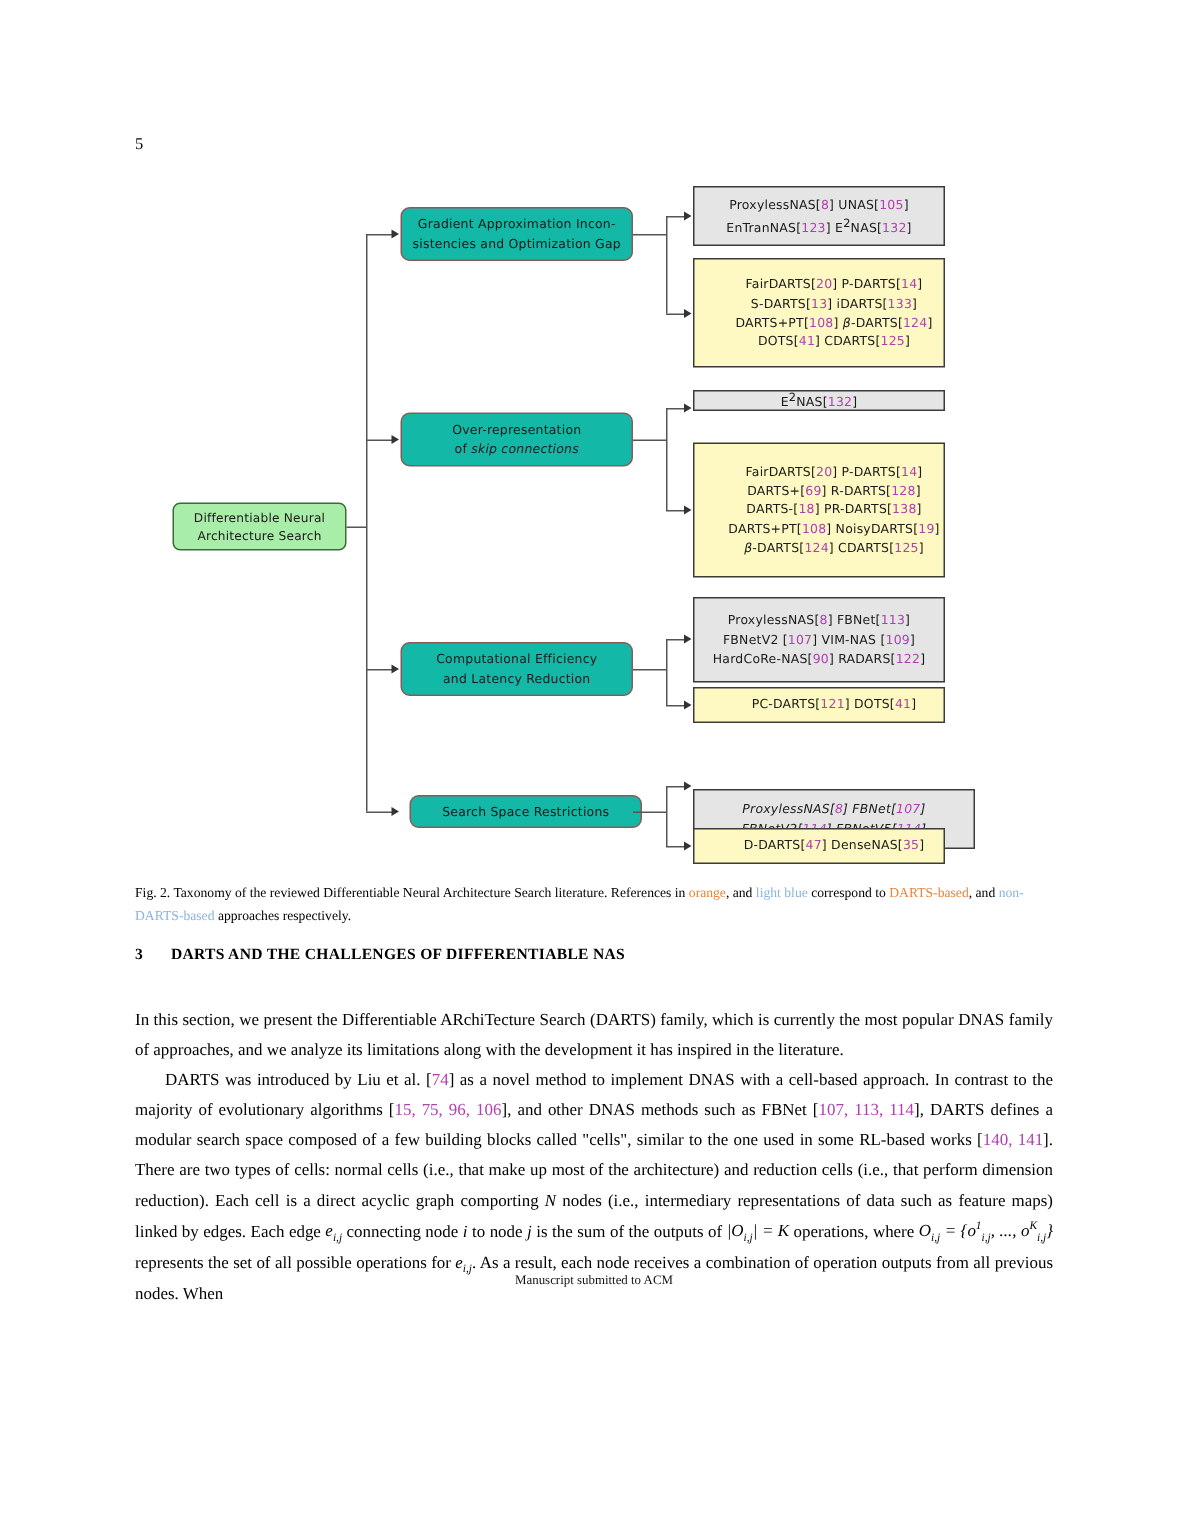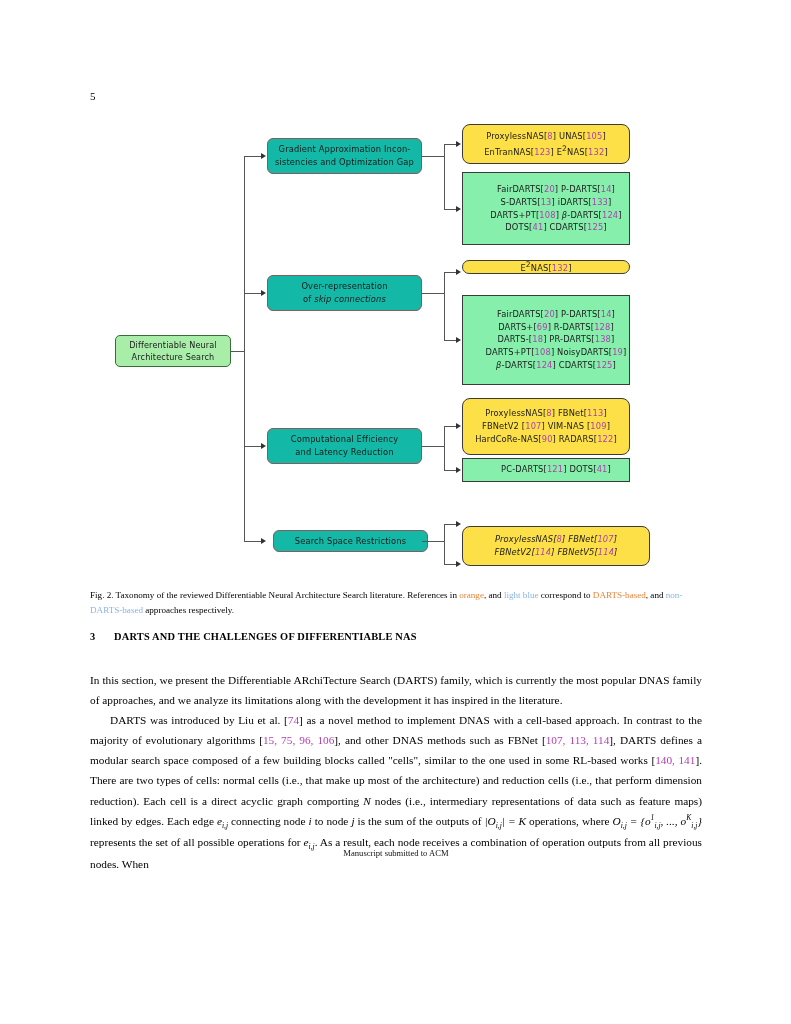--- a/index.html
+++ b/index.html
@@ -34,22 +34,22 @@
     line-height: 1.52;
     font-family: "DejaVu Sans", sans-serif;
     font-size: 8.3px;
     letter-spacing: .15px;
     color: #1a1a1a;
   }
   .node .row { white-space: nowrap; }
 
   .green { background:#a8eda8; border-radius:5px; border-color:#3a6b3a; font-size:8.1px; }
   .pink  { background:#14b8a6; border-radius:6px; border-color:#8a5a5a; }
-  .blue  { background:#fde047; border-color:#3b3b3b;border-radius:8px; }
-  .orange{ background:#86efac; border-color:#3b3b3b;padding-left:20px; }
+  .blue  { background:#e5e5e5; border-color:#3b3b3b; }
+  .orange{ background:#fef9c3; border-color:#3b3b3b;padding-left:20px; }
 
   .cite { color:#b040b0; }
   .ital { font-style: italic; }
 
   
   .ln { position:absolute; background:#555; }
   .lnh { height:1px; }
   .lnv { width:1px; }
   .arrow {
     position:absolute; width:0; height:0;
@@ -172,20 +172,23 @@
       <div class="arrow" style="left: 456px; top: 348.75px;"></div>
       <div class="ln lnh" style="left: 244px; top: 423px; width: 18px;"></div>
       <div class="arrow" style="left: 261px; top: 420px;"></div>
       <div class="node pink" style="left: 273px; top: 412px; width: 155px; height: 22px;">
         <div class="row"><span>Search Space Restrictions</span></div>
       </div>
       <div class="node blue" style="left: 462px; top: 408px; width: 188px; height: 40px; font-style: italic;">
         <div class="row"><span>ProxylessNAS[</span><span class="cite">8</span><span>]  FBNet[</span><span class="cite">107</span><span>]</span></div>
         <div class="row"><span>FBNetV2[</span><span class="cite">114</span><span>]  FBNetV5[</span><span class="cite">114</span><span>]</span></div>
       </div>
+      <div class="node orange" style="left: 462px; top: 434px; width: 168px; height: 23.5px;">
+        <div class="row"><span>D-DARTS[</span><span class="cite">47</span><span>]  DenseNAS[</span><span class="cite">35</span><span>]</span></div>
+      </div>
       <div class="ln lnh" style="left: 422px; top: 423px; width: 22px;"></div>
       <div class="ln lnv" style="left: 444px; top: 406px; height: 39.75px;"></div>
       <div class="ln lnh" style="left: 444px; top: 406px; width: 13px;"></div>
       <div class="arrow" style="left: 456px; top: 403px;"></div>
       <div class="ln lnh" style="left: 444px; top: 445.75px; width: 13px;"></div>
       <div class="arrow" style="left: 456px; top: 442.75px;"></div>
     </div>
 
   <div class="caption">
     <span>Fig. 2.</span>

